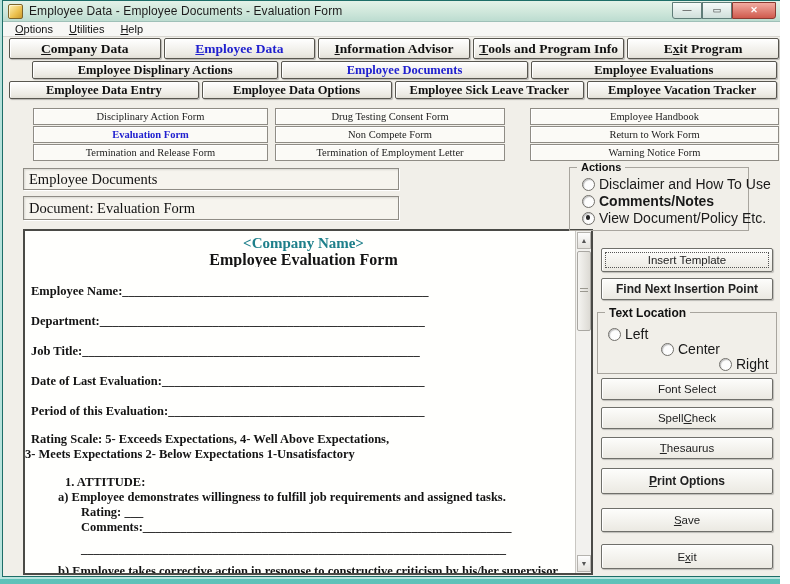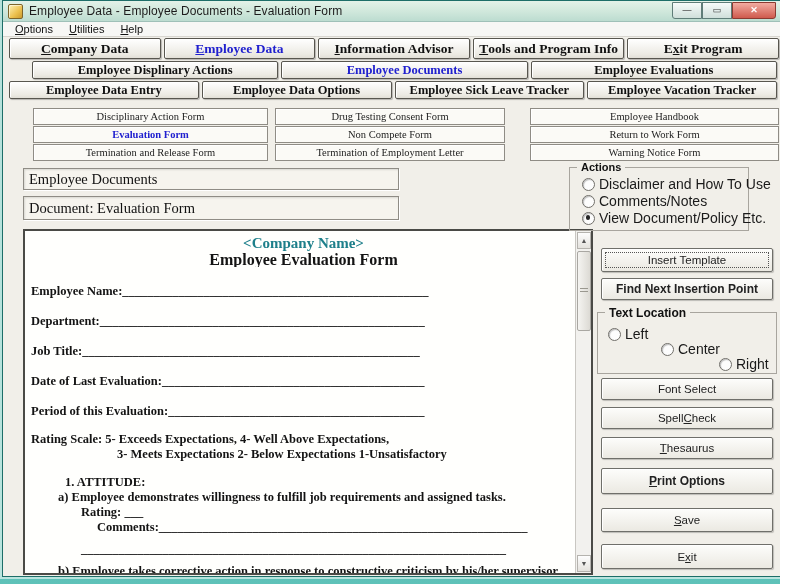--- a/index.html
+++ b/index.html
@@ -148,42 +148,42 @@
     <div id="docarea">
       <div id="doc-content">
           <div class="doc-line" style="text-align: center; color: rgb(29, 127, 138); font-size: 15px; margin-top: 5px; padding-left: 6px;">&lt;Company Name&gt;</div>
           <div class="doc-line" style="text-align: center; font-size: 16px; margin-top: 1px; padding-left: 6px;">Employee Evaluation Form</div>
           <div class="doc-line" style="margin-top: 17px; padding-left: 6px;">Employee Name:_________________________________________________</div>
           <div class="doc-line" style="margin-top: 15px; padding-left: 6px;">Department:____________________________________________________</div>
           <div class="doc-line" style="margin-top: 15px; padding-left: 6px;">Job Title:______________________________________________________</div>
           <div class="doc-line" style="margin-top: 15px; padding-left: 6px;">Date of Last Evaluation:__________________________________________</div>
           <div class="doc-line" style="margin-top: 15px; padding-left: 6px;">Period of this Evaluation:_________________________________________</div>
           <div class="doc-line" style="margin-top: 13px; padding-left: 6px;">Rating Scale:  5- Exceeds Expectations,  4- Well Above Expectations,</div>
-          <div class="doc-line" style="padding-left: 92px;">3- Meets Expectations  2- Below Expectations 1-Unsatisfactory</div>
+          <div class="doc-line" style="">3- Meets Expectations  2- Below Expectations 1-Unsatisfactory</div>
           <div class="doc-line" style="margin-top: 13px; padding-left: 40px;">1.   ATTITUDE:</div>
           <div class="doc-line" style="padding-left: 33px;">a)   Employee demonstrates willingness to fulfill job requirements and assigned tasks.</div>
           <div class="doc-line" style="padding-left: 56px;">Rating: ___</div>
-          <div class="doc-line" style="padding-left: 72px;">Comments:___________________________________________________________</div>
+          <div class="doc-line" style="padding-left: 56px;">Comments:___________________________________________________________</div>
           <div class="doc-line" style="margin-top: 7px; padding-left: 56px;">____________________________________________________________________</div>
           <div class="doc-line" style="margin-top: 7px; padding-left: 33px;">b)   Employee takes corrective action in response to constructive criticism by his/her supervisor.</div>
         </div>
       <div id="v-scrollbar">
         <div class="sb-arrow" id="sb-up">▲</div>
         <div id="sb-thumb"></div>
         <div class="sb-arrow" id="sb-down">▼</div>
       </div>
     </div>
 
     <div class="groupbox" id="actions-box">
       <div class="grouplabel">Actions</div>
       <div class="rrow" style="left:12px;top:8px;">
         <span class="radio"></span>
           <span>Disclaimer and How To Use</span>
       </div>
-      <div class="rrow" style="left:12px;top:25px;">
+      <div class="rrow" style="left:12px;top:25px;font-weight:bold;">
         <span class="radio"></span>
           <span>Comments/Notes</span>
       </div>
       <div class="rrow checked" style="left:12px;top:42px;">
         <span class="radio"></span>
           <span>View Document/Policy Etc.</span>
       </div>
     </div>
 
     <div class="sidebtn" id="btn-insert-template">Insert Template</div>

